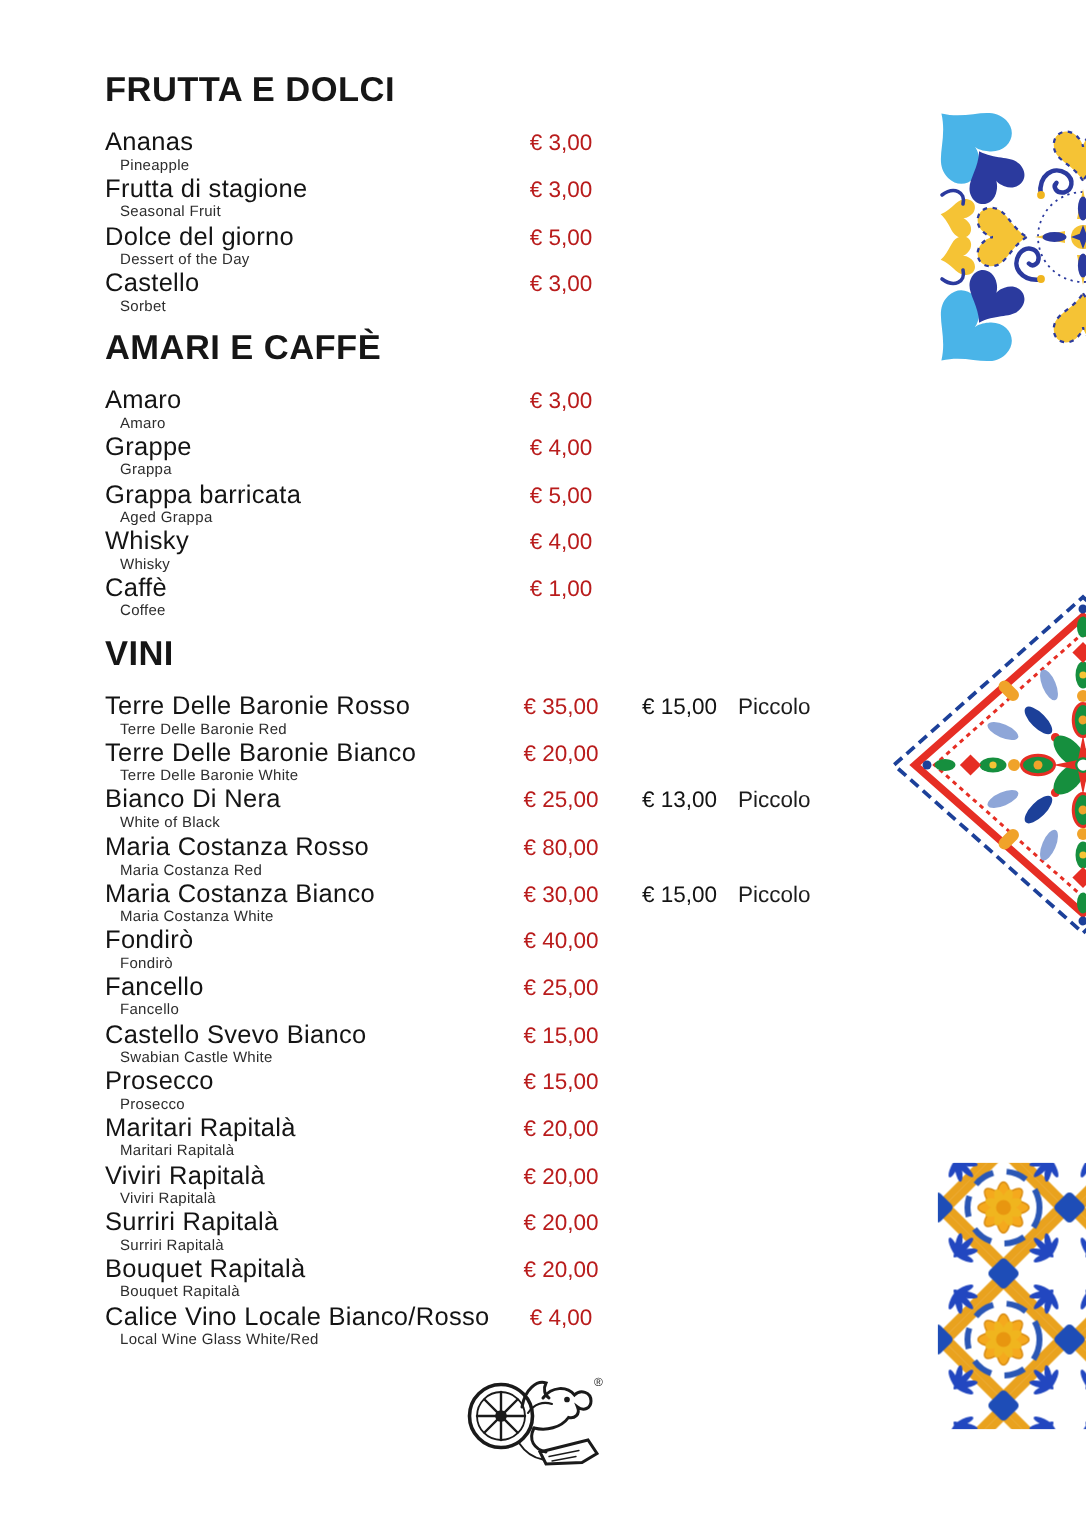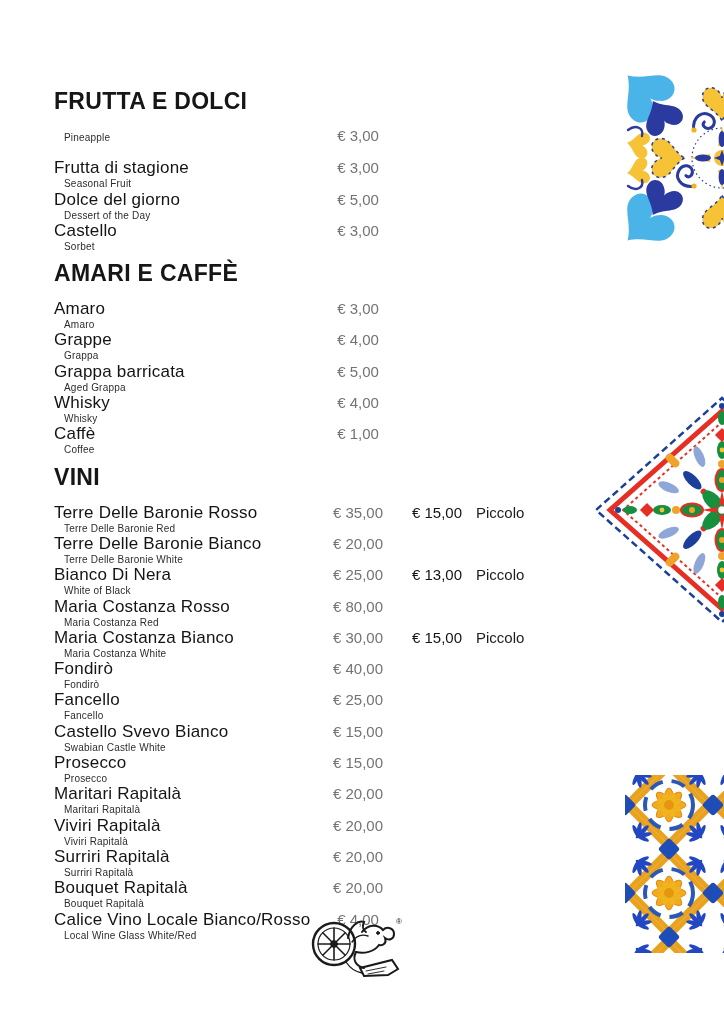--- a/index.html
+++ b/index.html
@@ -1,48 +1,49 @@
 <!DOCTYPE html>
 <html><head>
 <meta charset="utf-8">
 <style>
   html,body{margin:0;padding:0;}
   body{
     width:724px;height:1024px;position:relative;overflow:hidden;
     background:#ffffff;color:#181818;
     font-family:"Liberation Sans", sans-serif;
   }
-  .menu{position:absolute;left:54px;top:46px;width:560px;margin-top:42px;}
+  .menu{position:absolute;left:70px;top:46px;width:560px;}
   .menu-section{margin:0 0 8px 0;}
   .section-title{
     font-size:23px;font-weight:700;line-height:26px;letter-spacing:.3px;
     margin:0 0 13px 0;color:#161616;
   }
   .menu-item{display:flex;align-items:baseline;height:31.3px;}
   .item-text{width:258px;}
   .item-name{font-size:17px;font-weight:500;line-height:19px;letter-spacing:.2px;color:#141414;}
   .item-sub{font-size:10px;line-height:10px;margin:2px 0 0 10px;color:#2c2c2c;letter-spacing:.2px;}
-  .item-price{width:92px;text-align:center;font-size:15px;font-weight:500;color:#737373;}
+  .item-price{width:92px;text-align:center;font-size:15px;font-weight:500;color:#b91c1c;}
   .item-price2{width:66px;text-align:center;font-size:15px;font-weight:500;color:#141414;}
   .item-size{font-size:15px;margin-left:6px;color:#1d1d1d;}
   .ornament{position:absolute;pointer-events:none;}
   #ornament-top{left:622px;top:66px;width:200px;height:184px;}
   #ornament-mid{left:576px;top:392px;width:292px;height:236px;}
   #ornament-bottom{left:625px;top:775px;width:99px;height:178px;overflow:hidden;}
   #brand-logo{position:absolute;left:306px;top:912px;width:96px;height:78px;}
 </style>
 </head>
 <body>
 
 <div class="menu">
   <section class="menu-section">
     <h2 class="section-title">FRUTTA E DOLCI</h2>
     <div>
   <div class="menu-item">
     <div class="item-text">
+      <div class="item-name">Ananas</div>
       <div class="item-sub">Pineapple</div>
     </div>
     <div class="item-price">€ 3,00</div>
     <div class="item-price2"></div>
     <div class="item-size"></div>
   </div>
 
   <div class="menu-item">
     <div class="item-text">
       <div class="item-name">Frutta di stagione</div>

